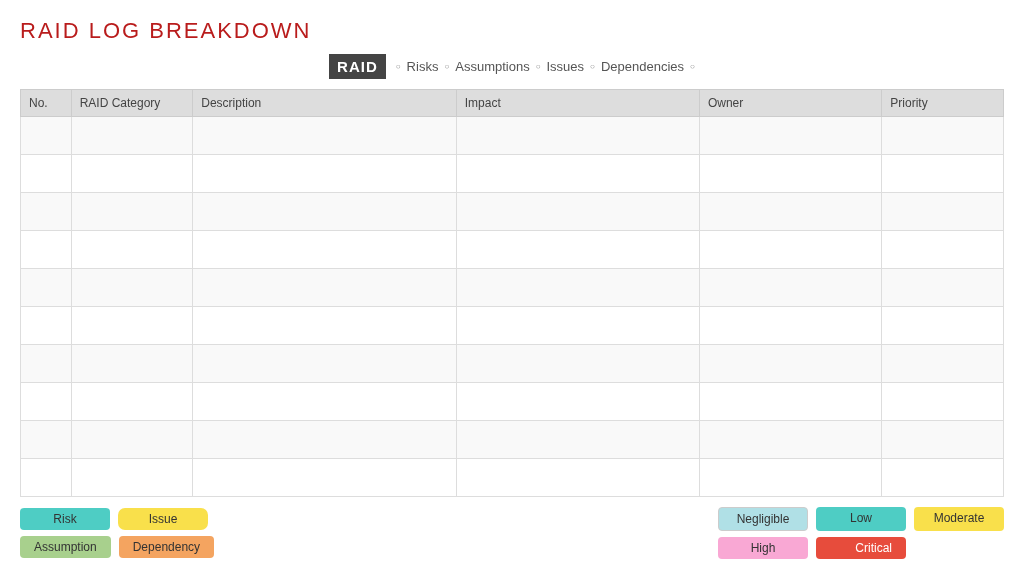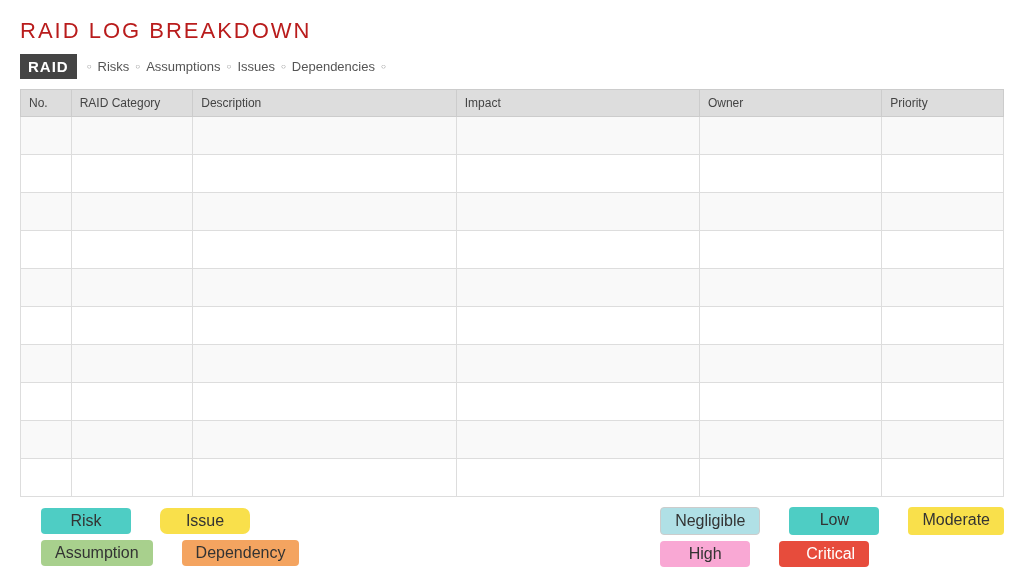--- a/index.html
+++ b/index.html
@@ -19,20 +19,21 @@
       letter-spacing: 2px;
       text-transform: uppercase;
       margin-bottom: 10px;
     }
 
     .raid-header {
       display: flex;
       align-items: center;
       gap: 10px;
       margin-bottom: 10px;
+      justify-content: center;
     }
 
     .raid-badge {
       background: #444;
       color: #fff;
       font-weight: 700;
       font-size: 15px;
       padding: 4px 8px;
       letter-spacing: 1px;
     }
@@ -118,26 +119,25 @@
     }
 
     .legend-right-row {
       display: flex;
       gap: 8px;
     }
 
     .legend-badge {
       padding: 4px 14px;
       border-radius: 4px;
-      font-size: 16px;
+      font-size: 12px;
       font-weight: 500;
       color: #333;
       min-width: 90px;
       text-align: center;
-      margin-left: 21px;
     }
 
     .badge-risk { background: #4ecdc4; }
     .badge-issue { background: #f9e04b; border-radius: 7px; }
     .badge-assumption { background: #a8d08d; }
     .badge-dependency { background: #f4a460; }
     .badge-negligible { background: #b0e0e6; color: #333; border: 1px solid #ccc; }
     .badge-low { background: #4ecdc4; }
     .badge-moderate { background: #f9e04b; color: #333; }
     .badge-high { background: #f9a8d4; }

